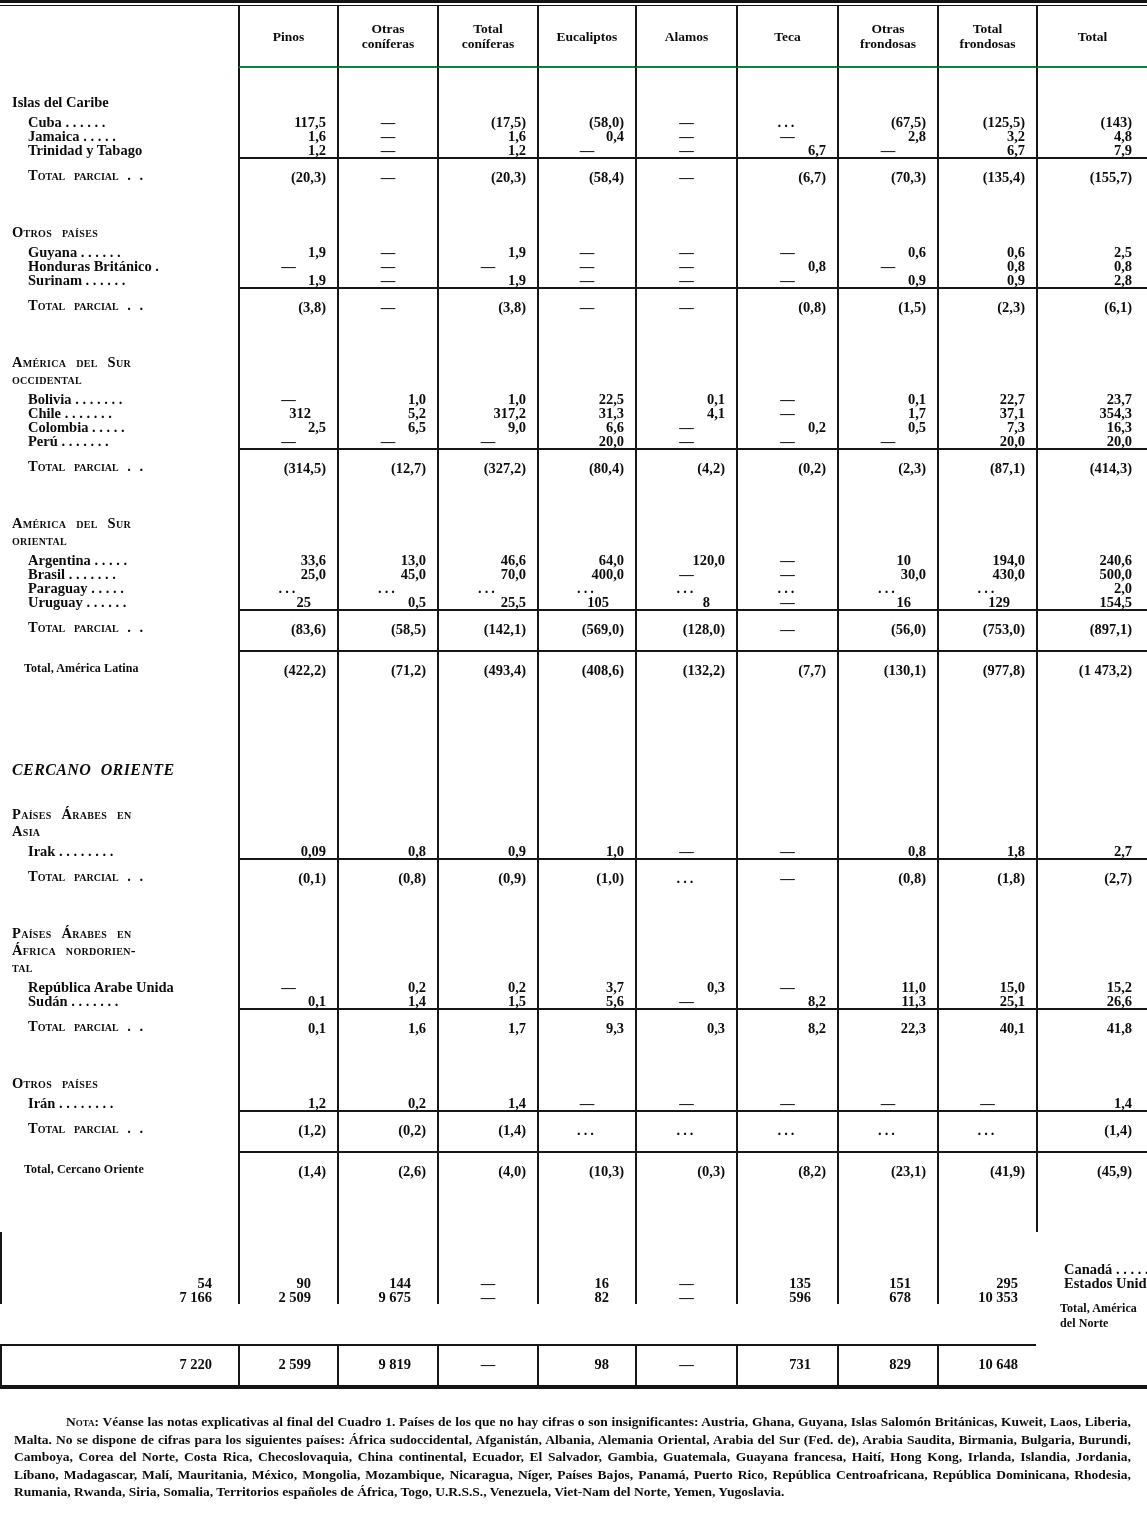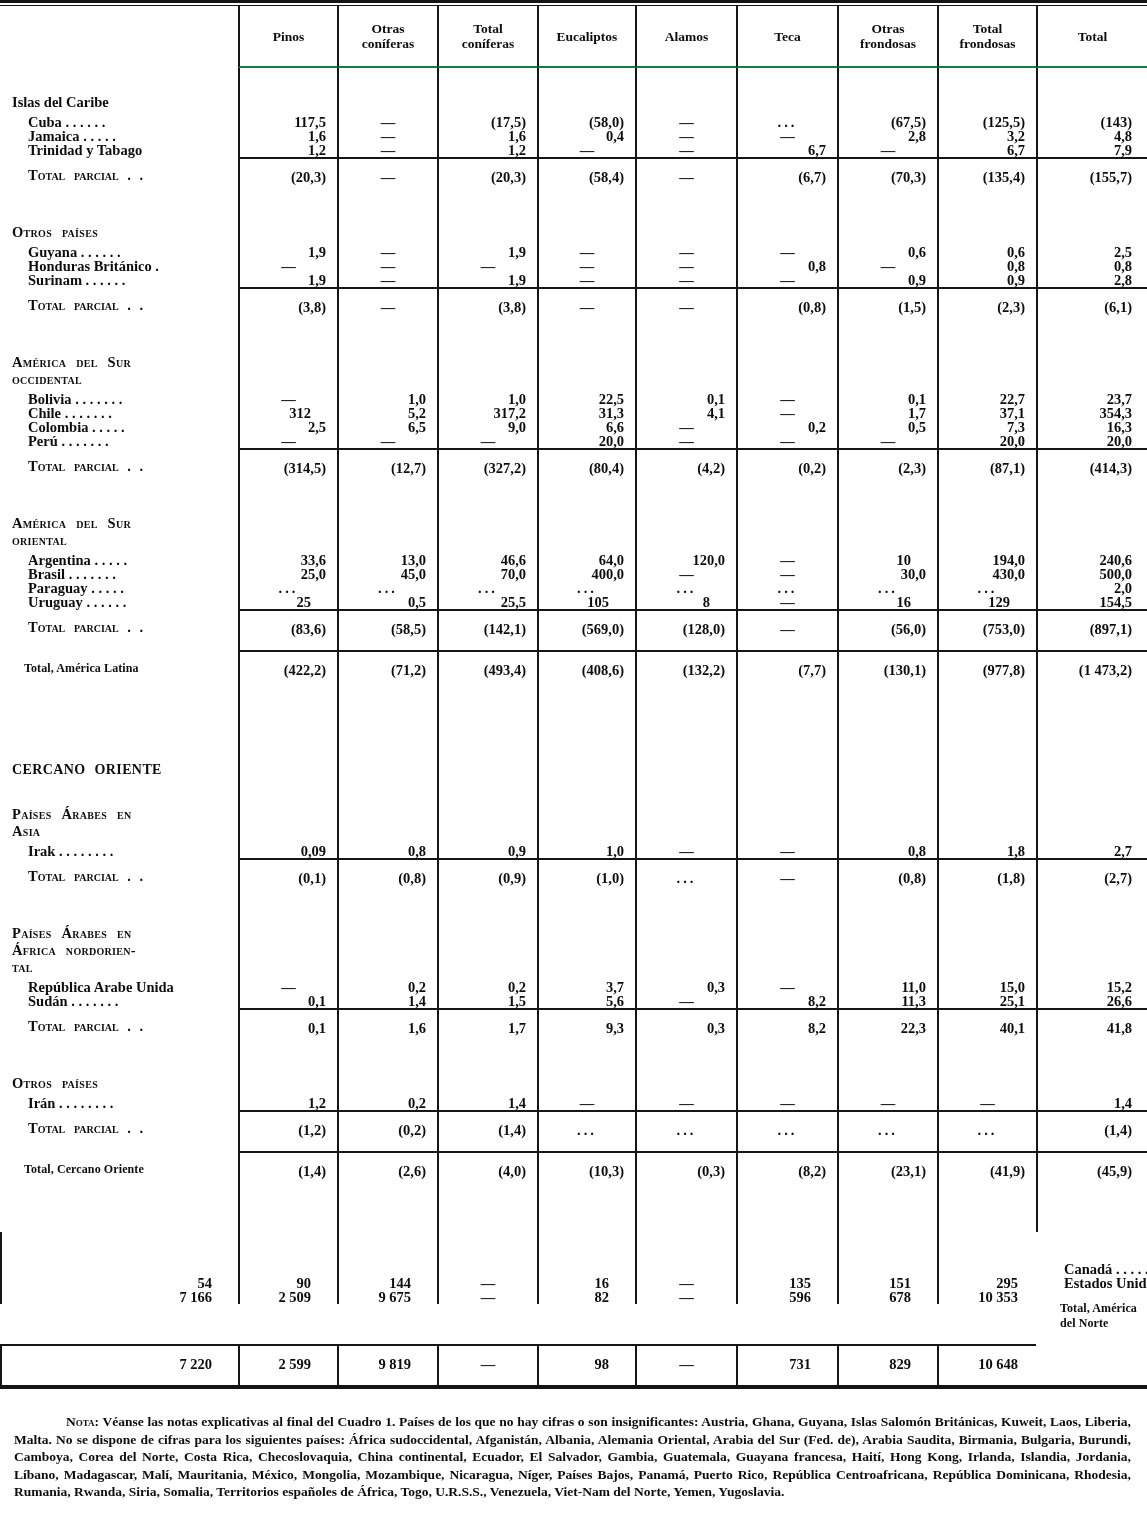--- a/index.html
+++ b/index.html
@@ -34,21 +34,21 @@
   .num{text-align:right;padding-right:11px;}
   .num.int{padding-right:26px;}
   .lastcol.num{padding-right:15px;}
   .lastcol.num.int{padding-right:18px;}
   .sym{text-align:center;}
   .sym.dots{letter-spacing:3px;}
   
   .hg{padding-top:26px;padding-bottom:4px;font-size:14.5px;line-height:17px;white-space:pre-line;}
   .stub.hg{padding-left:12px;}
   .smallcaps{font-variant:small-caps;word-spacing:6px;letter-spacing:.3px;}
-  .boldcaps{padding-top:30px;padding-bottom:2px;font-size:14px;letter-spacing:.4px;word-spacing:5px;}
+  .boldcaps{padding-top:30px;padding-bottom:2px;font-size:16px;letter-spacing:.4px;word-spacing:5px;font-style:italic;}
   
   .tt,.gt{font-size:14.5px;line-height:15px;padding-top:11px;padding-bottom:13px;}
   .d.tt,.d.gt{border-top:2px solid #161616;}
   .stub.tt{padding-left:28px;font-variant:small-caps;word-spacing:5px;}
   .stub.gt{padding-left:24px;font-size:12px;letter-spacing:.1px;}
   
   .gap-lg{height:40px;}
   .gap-sm{height:14px;}
   
   .note{

